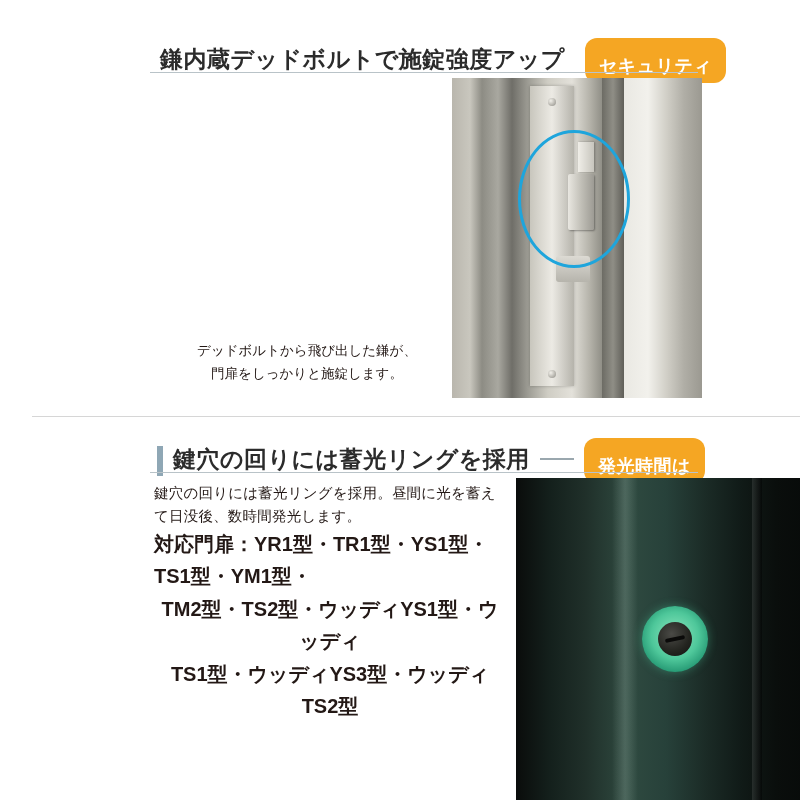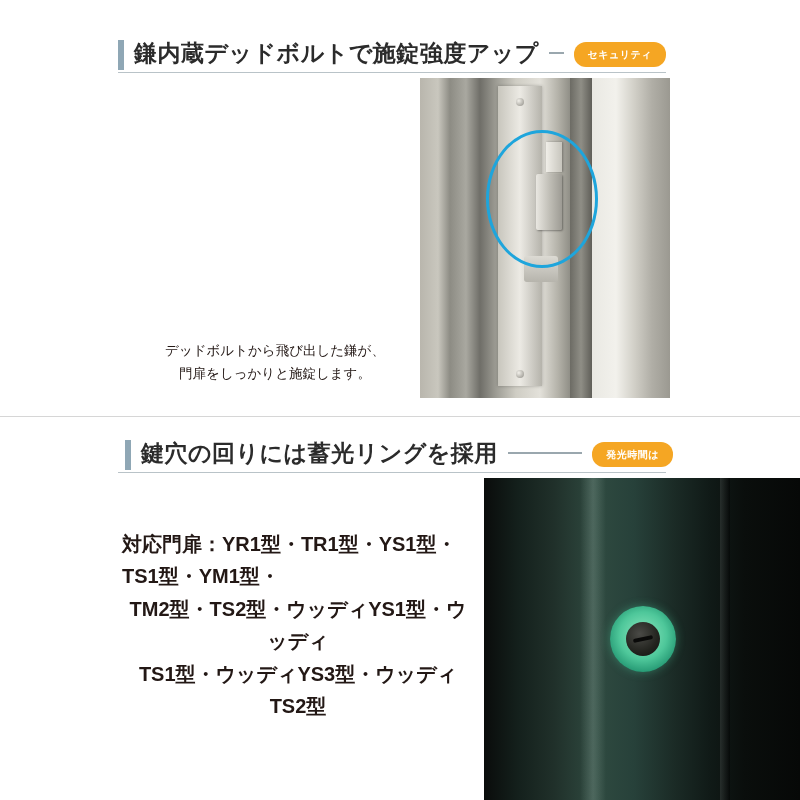--- a/index.html
+++ b/index.html
@@ -3,21 +3,21 @@
 <meta charset="utf-8">
 <style>
   * { box-sizing: border-box; margin: 0; padding: 0; }
   html, body {
     width: 800px; height: 800px;
     background: #ffffff;
     font-family: "Liberation Sans", sans-serif;
     color: #231815;
     overflow: hidden;
   }
-  .page { position: relative; width: 720px; height: 800px; }
+  .page { position: relative; width: 720px; height: 800px; margin-left: 32px; }
 
   
   .sec-head {
     position: absolute;
     display: flex;
     align-items: center;
     gap: 10px;
   }
   .sec-head .bar-left {
     width: 6px; height: 30px;
@@ -34,24 +34,24 @@
   .sec-head .rule {
     flex: 1 1 auto;
     height: 0;
     border-bottom: 2px solid #9aa7ae;
     margin-bottom: 4px;
   }
   .tag {
     flex: 0 0 auto;
     background: #f5a623;
     color: #ffffff;
-    font-size: 10px;
+    font-size: 18px;
     font-weight: bold;
     border-radius: 12px;
-    padding: 6px 14px 5px 14px;
+    padding: 16px 14px 5px 14px;
     white-space: nowrap;
     letter-spacing: 0.5px;
   }
 
   
   .headline-underline {
     position: absolute;
     height: 0;
     border-bottom: 1px solid #b9c3c8;
   }
@@ -243,20 +243,21 @@
   <div class="hr-divider" style="top:416px;"></div>
 
   <div class="sec-head" id="sec2-head">
     <div class="bar-left"></div>
     <div class="title">鍵穴の回りには蓄光リングを採用</div>
     <div class="rule"></div>
     <div class="tag">発光時間は</div>
   </div>
   <div class="headline-underline" style="left:118px; top:472px; width:548px;"></div>
 
+  <div class="body-text" id="sec2-body">鍵穴の回りには蓄光リングを採用。昼間に光を蓄えて日没後、数時間発光します。</div>
 
   <div class="models">
     <span class="ln"><span>対応門扉：</span><span>YR1型・TR1型・YS1型・TS1型・YM1型・</span></span>
     <span class="ln ln2">TM2型・TS2型・ウッディYS1型・ウッディ</span>
     <span class="ln ln3">TS1型・ウッディYS3型・ウッディTS2型</span>
   </div>
 
 
   <div class="photo2">
     <div class="post"></div>

